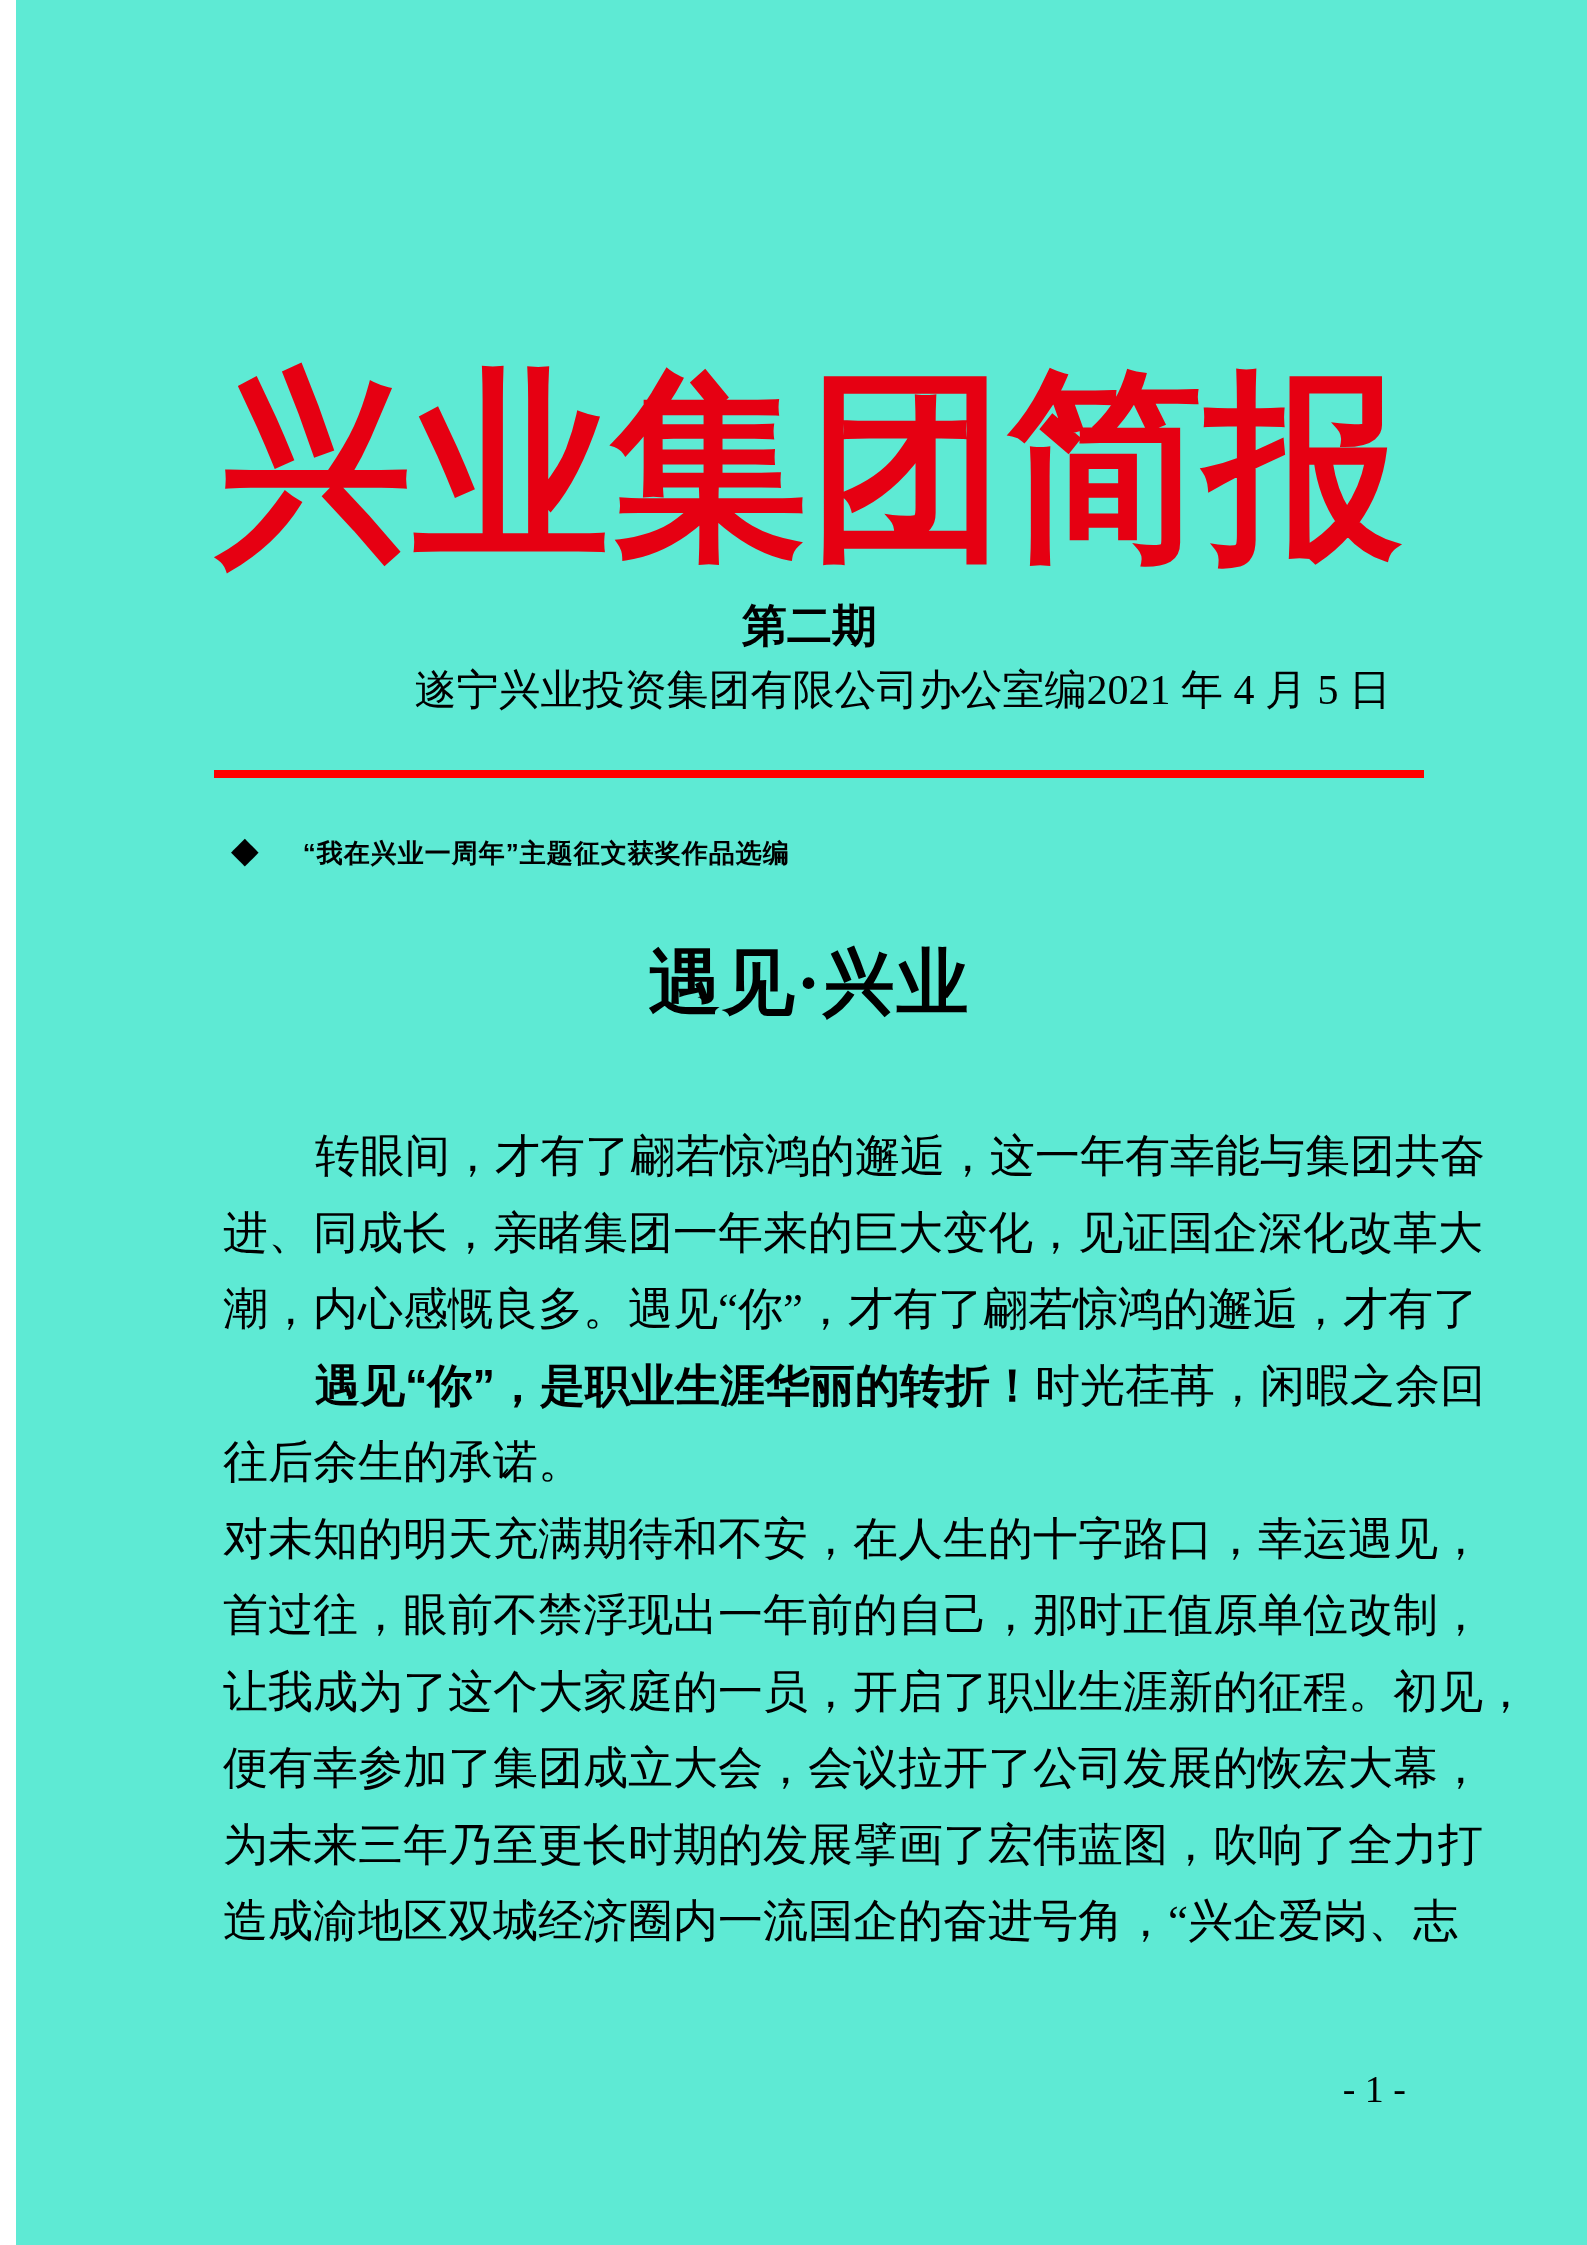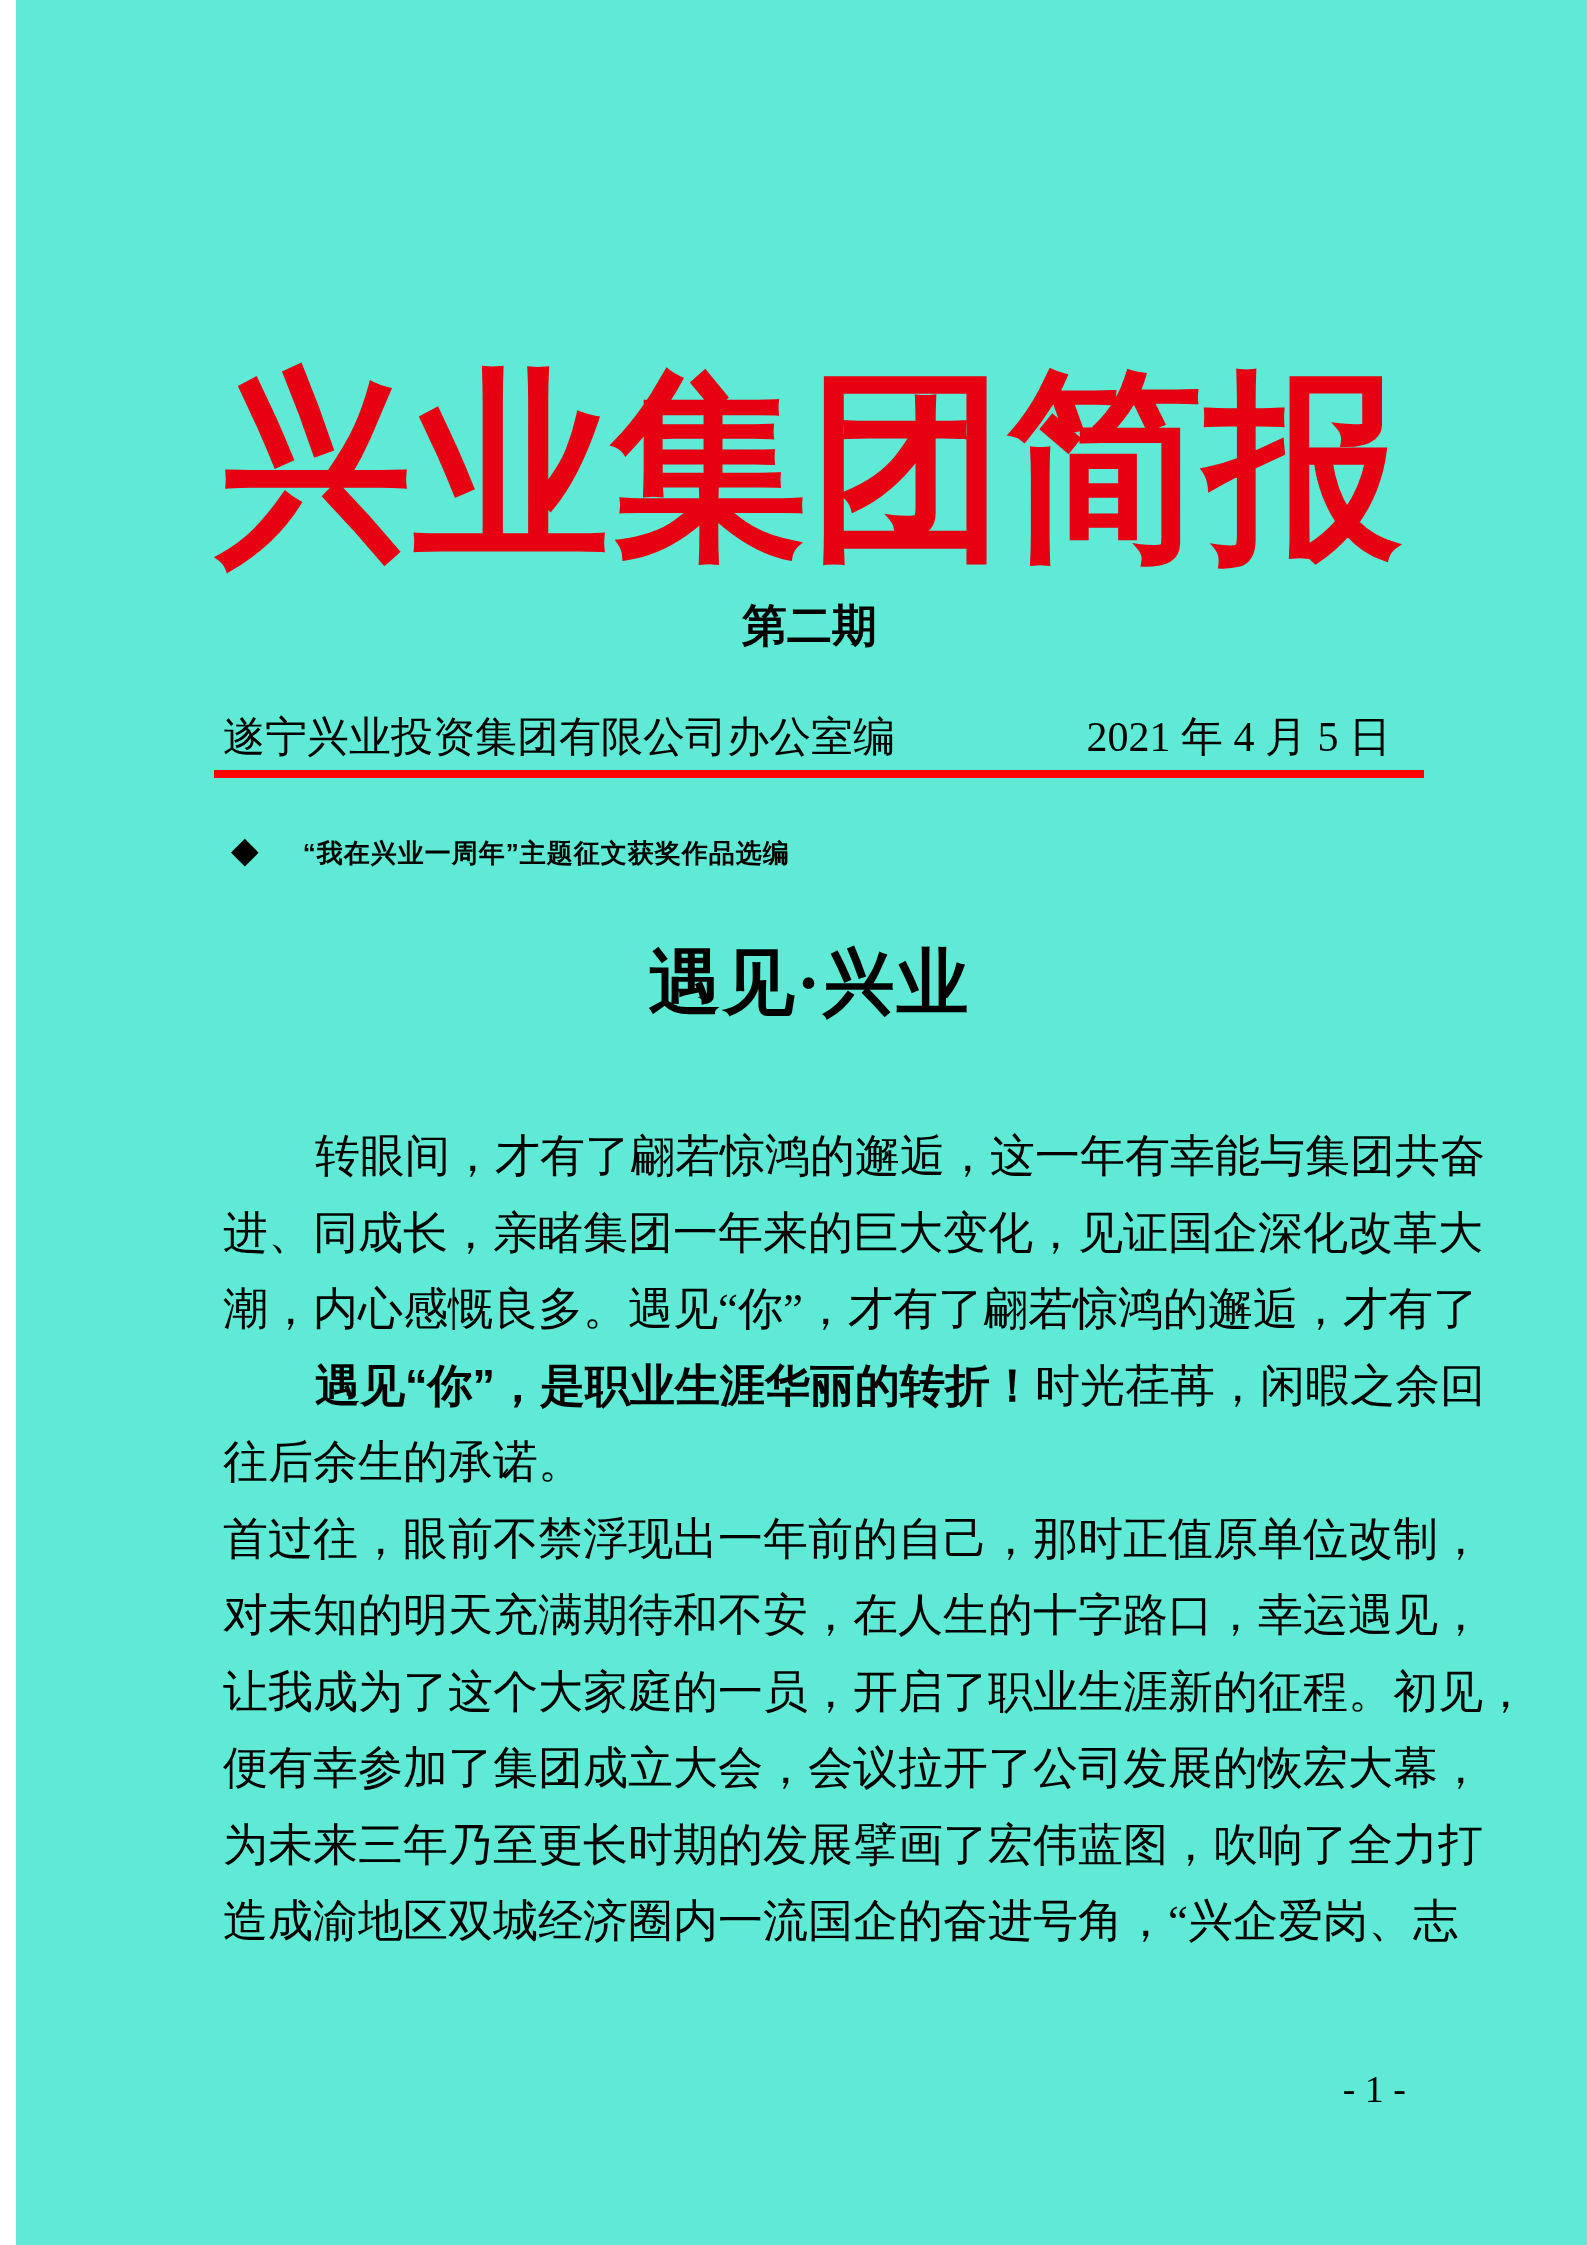--- a/index.html
+++ b/index.html
@@ -40,25 +40,25 @@
     left: 0;
     right: 0;
     text-align: center;
     font-size: 45px;
     line-height: 60px;
     font-weight: 700;
     font-family: "Liberation Sans", sans-serif;
   }
   .pub-row {
     position: absolute;
-    top: 707px;
+    top: 660px;
     left: 207px;
     right: 212px;
     display: flex;
-    justify-content: space-between;
+    justify-content: flex-end;
     align-items: baseline;
     font-size: 42px;
     line-height: 60px;
   }
   .publisher {
     font-family: "Liberation Serif", serif;
   }
   .pub-date {
     font-family: Liberation Serif, serif;
   }
@@ -161,22 +161,22 @@
   <h1 class="article-title">遇见·兴业</h1>
 
   <div class="article-body">
     <div class="body-line indent">转眼间，才有了翩若惊鸿的邂逅，这一年有幸能与集团共奋</div>
     <div class="body-line">进、同成长，亲睹集团一年来的巨大变化，见证国企深化改革大</div>
     <div class="body-line">潮，内心感慨良多。遇见“你”，才有了翩若惊鸿的邂逅，才有了</div>
     <div class="body-line indent">
       <span class="lead-bold">遇见“你”，是职业生涯华丽的转折！</span><span>时光荏苒，闲暇之余回</span>
     </div>
     <div class="body-line para-end">往后余生的承诺。</div>
+    <div class="body-line">对未知的明天充满期待和不安，在人生的十字路口，幸运遇见，</div>
     <div class="body-line">首过往，眼前不禁浮现出一年前的自己，那时正值原单位改制，</div>
-    <div class="body-line">对未知的明天充满期待和不安，在人生的十字路口，幸运遇见，</div>
     <div class="body-line">让我成为了这个大家庭的一员，开启了职业生涯新的征程。初见，</div>
     <div class="body-line">便有幸参加了集团成立大会，会议拉开了公司发展的恢宏大幕，</div>
     <div class="body-line">为未来三年乃至更长时期的发展擘画了宏伟蓝图，吹响了全力打</div>
     <div class="body-line">造成渝地区双城经济圈内一流国企的奋进号角，“兴企爱岗、志</div>
   </div>
 
   <div class="page-number">- 1 -</div>
 
 </div>
 

